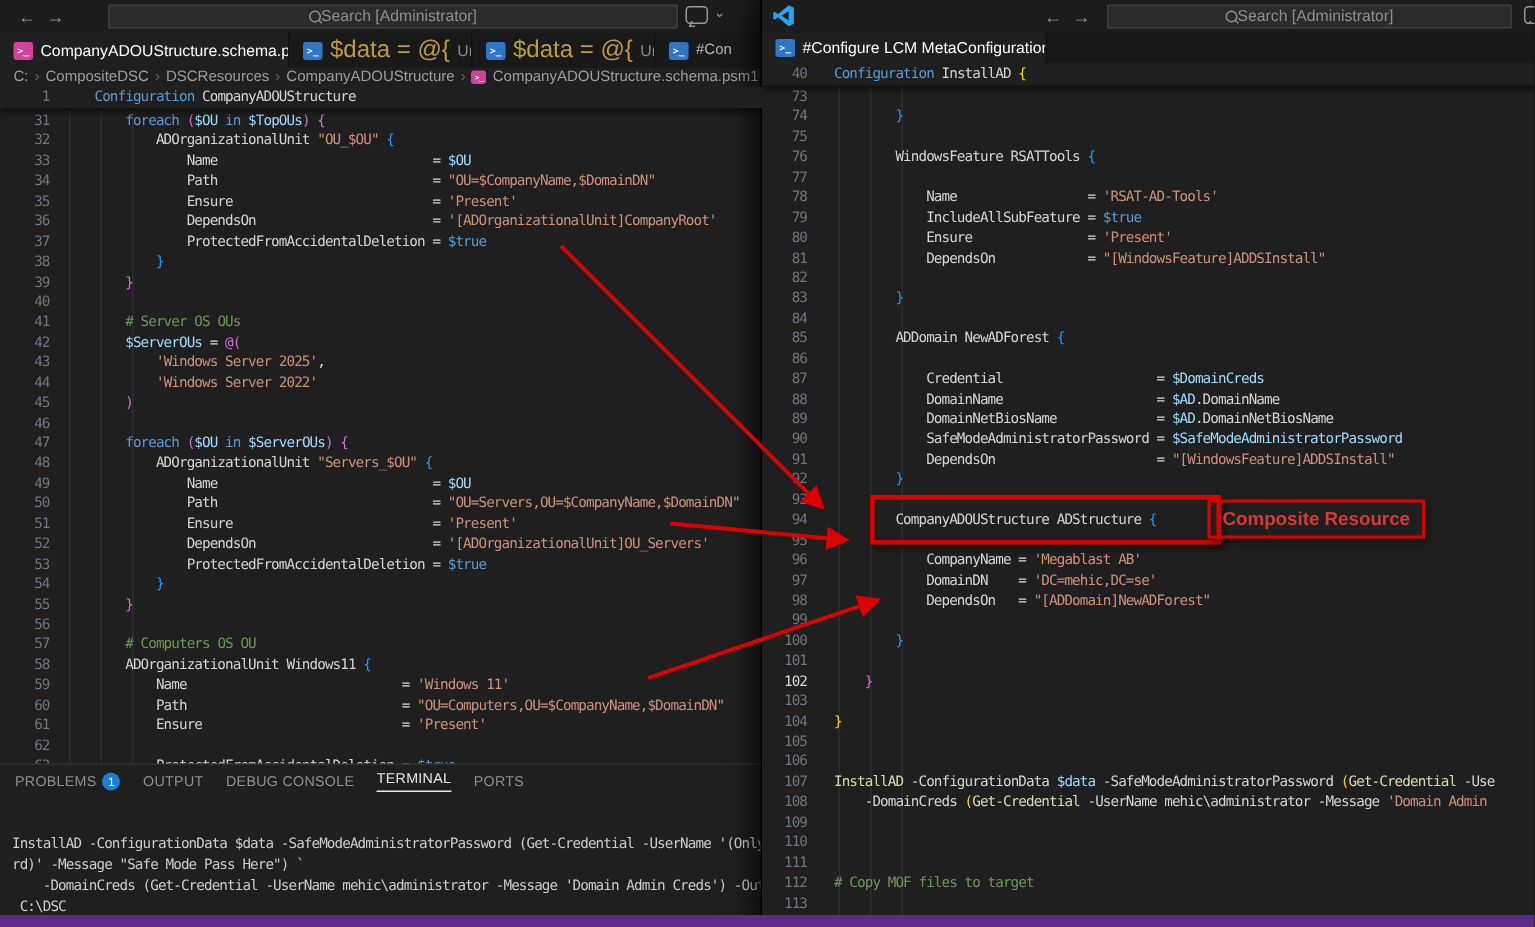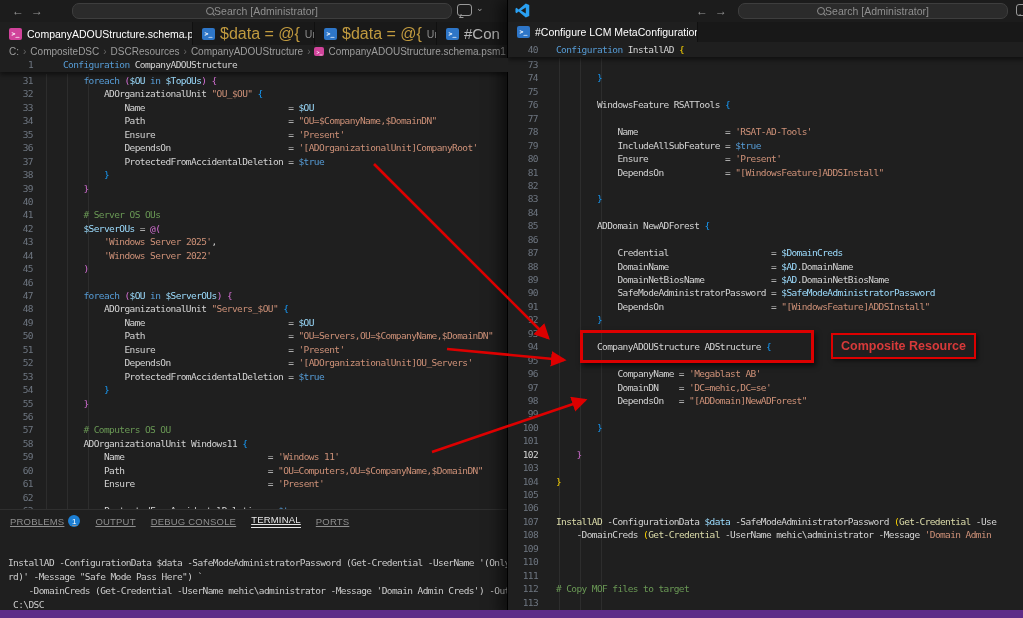--- a/index.html
+++ b/index.html
@@ -4,37 +4,37 @@
 <style>
   html,body{margin:0;padding:0;background:#111;}
   #stage{position:relative;width:1023px;height:618px;background:#1f1f1f;overflow:hidden;
          font-family:"Liberation Sans",sans-serif;-webkit-font-smoothing:antialiased;}
   .win{position:absolute;top:0;height:618px;background:#1f1f1f;overflow:hidden;}
   #win-left{left:0;width:508px;}
   #win-right{left:507px;width:516px;border-left:1px solid #000;box-shadow:-7px 0 14px rgba(0,0,0,.55);}
   
   .titlebar{position:absolute;left:0;top:0;right:0;height:22px;background:#1c1c1c;}
   .navarrow{position:absolute;top:3px;font-size:12px;color:#989898;line-height:16px;cursor:default;}
-  .searchbox{position:absolute;top:3px;height:14px;background:#2b2b2b;border:1px solid #3e3e3e;border-radius:7px;
+  .searchbox{position:absolute;top:3px;height:14px;background:#2b2b2b;border:1px solid #3e3e3e;border-radius:1px;
              display:flex;align-items:center;justify-content:center;color:#8f8f8f;font-size:10.5px;}
   .mag{width:6px;height:6px;border:1px solid #8f8f8f;border-radius:50%;position:relative;display:inline-block;}
   .mag::after{content:"";position:absolute;left:5px;top:6px;width:3px;height:1px;background:#8f8f8f;transform:rotate(45deg);}
   .chatic{position:absolute;top:4px;width:13px;height:10px;border:1.4px solid #9a9a9a;border-radius:3px;}
   .chatic::after{content:"";position:absolute;left:2px;top:9px;width:3px;height:3px;border-left:1.4px solid #9a9a9a;border-bottom:1.4px solid #9a9a9a;transform:skewX(-20deg);}
   .chev{position:absolute;top:3px;color:#9a9a9a;font-size:9px;}
   .vslogo{position:absolute;left:7px;top:3px;width:15px;height:15px;}
   
   .tabbar{position:absolute;left:0;right:0;background:#181818;display:flex;}
   #win-left .tabbar{top:22px;height:23px;}
   #win-right .tabbar{top:22px;height:20px;}
   .tab{height:100%;display:flex;align-items:center;gap:5px;padding:0 9px;box-sizing:border-box;
        border-right:1px solid #101010;background:#1f1f1f;overflow:hidden;flex:none;cursor:default;}
   .tab .tlabel{color:#fff;font-size:10.5px;white-space:nowrap;}
   .tab .tcode{color:#c09a3f;font-size:16px;white-space:nowrap;}
-  .tab .tcode2{color:#b5b5b5;font-size:15px;white-space:nowrap;}
+  .tab .tcode2{color:#b5b5b5;font-size:10px;white-space:nowrap;}
   .tab .tmuted{color:#8a8a8a;font-size:10.5px;white-space:nowrap;}
   .psicon{width:13px;height:12px;border-radius:2px;flex:none;color:#fff;font-size:6.5px;font-weight:bold;
           display:flex;align-items:center;justify-content:center;font-family:"DejaVu Sans Mono",monospace;}
   .psicon.blue{background:#2e76c8;} .psicon.pink{background:#d1439b;}
   
   .breadcrumb{position:absolute;left:0;top:45px;right:0;height:13px;display:flex;align-items:center;gap:4px;
               padding-left:9px;font-size:10px;color:#9d9d9d;white-space:nowrap;}
   .crumb{cursor:default;} .csep{color:#666;font-size:10px;}
   .psicon.mini{width:10px;height:9px;font-size:5px;}
   
@@ -52,32 +52,32 @@
   .ed-r .ln{width:30px;padding-right:9px;} .ed-r .ct{padding-left:9px;}
   .cl.cur .ln{color:#d7d7d7;font-weight:normal;}
   .ct{white-space:pre;flex:none;}
   .tk-kw{color:#569cd6;} .tk-var{color:#9cdcfe;} .tk-str{color:#ce9178;} .tk-cmt{color:#6a9955;}
   .tk-fn{color:#d4d4d4;} .tk-b1{color:#ffd700;} .tk-b2{color:#d670d6;} .tk-b3{color:#179fff;}
   .tk-bool{color:#569cd6;} .tk-fnc{color:#dcdcaa;}
   .guide{position:absolute;top:16px;bottom:0;width:1px;background:#2d2d2d;z-index:0;}
   
   .panel{position:absolute;left:0;right:0;top:509px;height:101px;background:#1f1f1f;border-top:1px solid #2f2f2f;}
   .ptabs{position:absolute;left:10px;top:4px;display:flex;gap:15px;align-items:center;font-size:9.5px;color:#8f8f8f;letter-spacing:.2px;}
-  .ptab{cursor:default;display:flex;align-items:center;gap:4px;text-decoration:underline;}
+  .ptab{cursor:default;display:flex;align-items:center;gap:4px;}
   .ptab.active{color:#e7e7e7;border-bottom:1px solid #e7e7e7;padding-bottom:2px;}
   .badge{width:12px;height:12px;border-radius:50%;background:#1c7fd4;color:#fff;font-size:8px;
          display:flex;align-items:center;justify-content:center;}
   .term{position:absolute;left:8px;top:46px;right:0;color:#cccccc;}
   .tl{height:14px;line-height:14px;white-space:pre;}
   
   .statusbar{position:absolute;left:0;right:0;top:610px;height:8px;background:#5e2c87;z-index:4;}
   
   .hlbox{position:absolute;left:580px;top:330px;width:228px;height:27px;border:3px solid #dd0000;
          box-shadow:2px 3px 5px rgba(0,0,0,.6);z-index:20;}
-  .lblbox{position:absolute;left:831px;top:333px;width:141px;height:22px;border:2px solid #dd0000;
+  .lblbox{position:absolute;left:805px;top:333px;width:141px;height:22px;border:2px solid #dd0000;
           box-shadow:2px 2px 4px rgba(0,0,0,.5);z-index:20;display:flex;align-items:center;justify-content:center;
           color:#d83a3a;font-size:12.5px;font-weight:bold;}
   #arrowsvg{position:absolute;left:0;top:0;width:1023px;height:618px;z-index:19;pointer-events:none;}
   .clip-ic{position:absolute;top:4px;width:8px;height:12px;overflow:hidden;}
 </style>
 </head>
 <body>
 
 <div id="stage">
 

